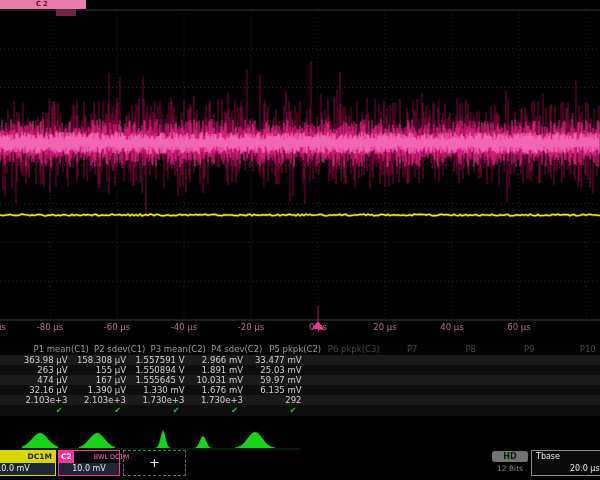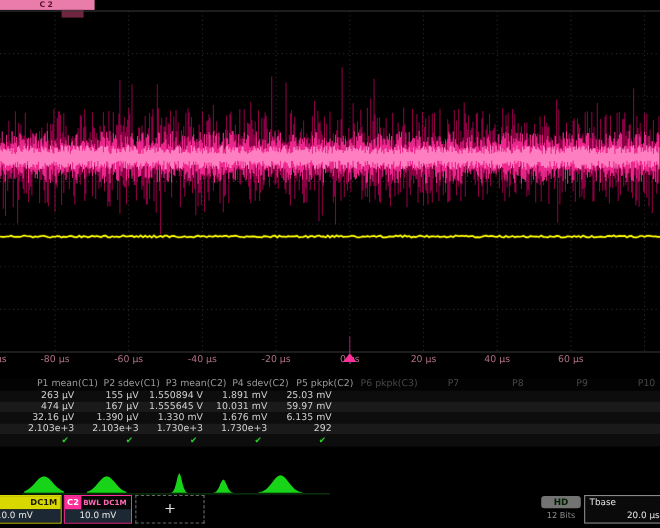--- a/index.html
+++ b/index.html
@@ -38,21 +38,21 @@
   #desc-strip{left:0;top:450px;width:600px;height:28px;}
   .dbox{position:absolute;top:0;height:26px;box-sizing:border-box;}
   #c1-box{left:-30px;width:86px;border:1px solid #d8d800;background:#0a0a0a;}
   #c1-title{height:12px;background:#d8d800;color:#1c1c00;font-size:7.5px;font-weight:bold;
     line-height:12px;text-align:right;padding-right:3px;}
   #c1-value{height:12px;background:#1c2833;color:#e8e8e8;font-size:8px;line-height:12px;text-align:center;}
   #c2-box{left:58px;width:62px;border:1px solid #ff2e9a;background:#0a0a0a;}
   #c2-title{height:12px;display:flex;align-items:center;background:#060606;}
   #c2-tab{background:#ff2e9a;color:#fff;font-size:7.5px;font-weight:bold;
     padding:0 2px;height:12px;line-height:12px;}
-  #c2-flags{color:#ff6ab5;font-size:6.5px;padding-left:2px;white-space:nowrap;font-weight:bold;}
+  #c2-flags{color:#ff6ab5;font-size:6.5px;padding-left:20px;white-space:nowrap;}
   #c2-value{height:12px;background:#1c2833;color:#e8e8e8;font-size:8px;line-height:12px;text-align:center;}
   #add-box{left:123px;width:63px;border:1px dashed #6a6a6a;color:#e0e0e0;
     font-size:13px;text-align:center;line-height:24px;}
   #hd-badge{left:492px;top:1px;width:36px;height:11px;background:#737373;border-radius:3px;
     color:#002000;font-size:8px;font-weight:bold;text-align:center;line-height:11px;}
   #hd-bits{left:492px;top:14px;width:36px;height:10px;color:#8a8a8a;font-size:7.5px;
     text-align:center;line-height:10px;}
   #tbase-box{left:531px;width:80px;border:1px solid #888;background:#0a0a0a;}
   #tbase-title{height:12px;color:#e8e8e8;font-size:8px;line-height:12px;padding-left:4px;}
   #tbase-value{height:12px;color:#e8e8e8;font-size:8px;line-height:12px;padding-left:38px;white-space:nowrap;}
@@ -113,20 +113,32 @@
         <div class="t-cell">P2 sdev(C1)</div>
         <div class="t-cell">P3 mean(C2)</div>
         <div class="t-cell">P4 sdev(C2)</div>
         <div class="t-cell">P5 pkpk(C2)</div>
         <div class="t-cell dim">P6 pkpk(C3)</div>
         <div class="t-cell dim">P7</div>
         <div class="t-cell dim">P8</div>
         <div class="t-cell dim">P9</div>
         <div class="t-cell dim">P10</div>
       </div>
+      <div class="t-row dat bg-b">
+        <div class="t-cell">363.98 µV</div>
+        <div class="t-cell">158.308 µV</div>
+        <div class="t-cell">1.557591 V</div>
+        <div class="t-cell">2.966 mV</div>
+        <div class="t-cell">33.477 mV</div>
+        <div class="t-cell"></div>
+        <div class="t-cell"></div>
+        <div class="t-cell"></div>
+        <div class="t-cell"></div>
+        <div class="t-cell"></div>
+      </div>
       <div class="t-row dat bg-a">
         <div class="t-cell">263 µV</div>
         <div class="t-cell">155 µV</div>
         <div class="t-cell">1.550894 V</div>
         <div class="t-cell">1.891 mV</div>
         <div class="t-cell">25.03 mV</div>
         <div class="t-cell"></div>
         <div class="t-cell"></div>
         <div class="t-cell"></div>
         <div class="t-cell"></div>

